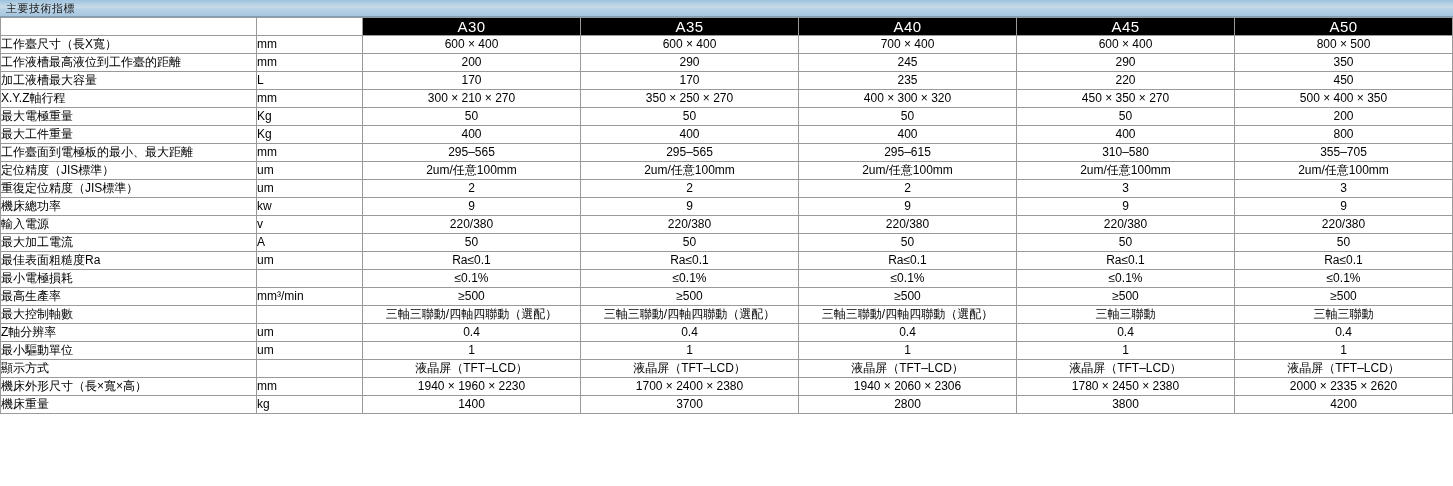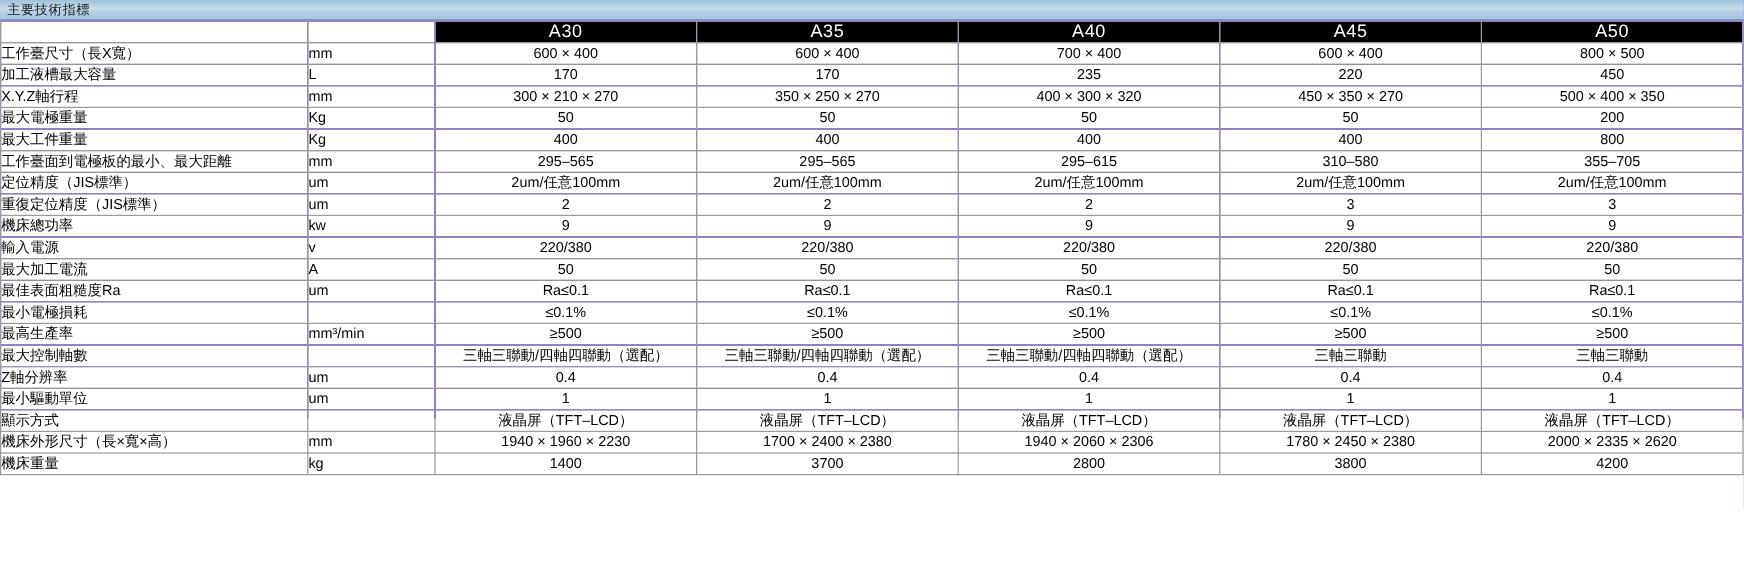--- a/index.html
+++ b/index.html
@@ -115,20 +115,29 @@
         <tr class="row-band">
           <td class="name-col">工作臺尺寸（長X寬）</td>
           <td class="unit-col">mm</td>
           <td class="val-col">600 × 400</td>
           <td class="val-col">600 × 400</td>
           <td class="val-col">700 × 400</td>
           <td class="val-col">600 × 400</td>
           <td class="val-col">800 × 500</td>
         </tr>
         <tr class="row-band">
+          <td class="name-col">工作液槽最高液位到工作臺的距離</td>
+          <td class="unit-col">mm</td>
+          <td class="val-col">200</td>
+          <td class="val-col">290</td>
+          <td class="val-col">245</td>
+          <td class="val-col">290</td>
+          <td class="val-col">350</td>
+        </tr>
+        <tr class="row-band">
           <td class="name-col">加工液槽最大容量</td>
           <td class="unit-col">L</td>
           <td class="val-col">170</td>
           <td class="val-col">170</td>
           <td class="val-col">235</td>
           <td class="val-col">220</td>
           <td class="val-col">450</td>
         </tr>
         <tr class="row-band">
           <td class="name-col">X.Y.Z軸行程</td>

